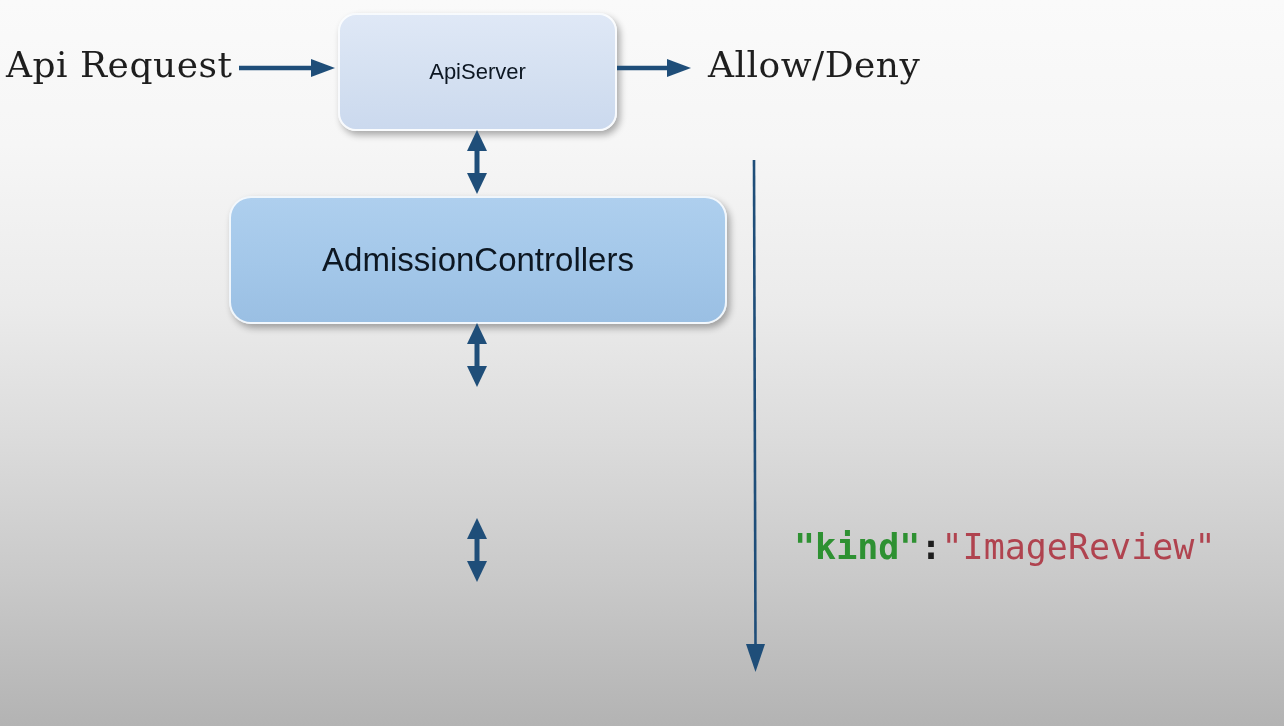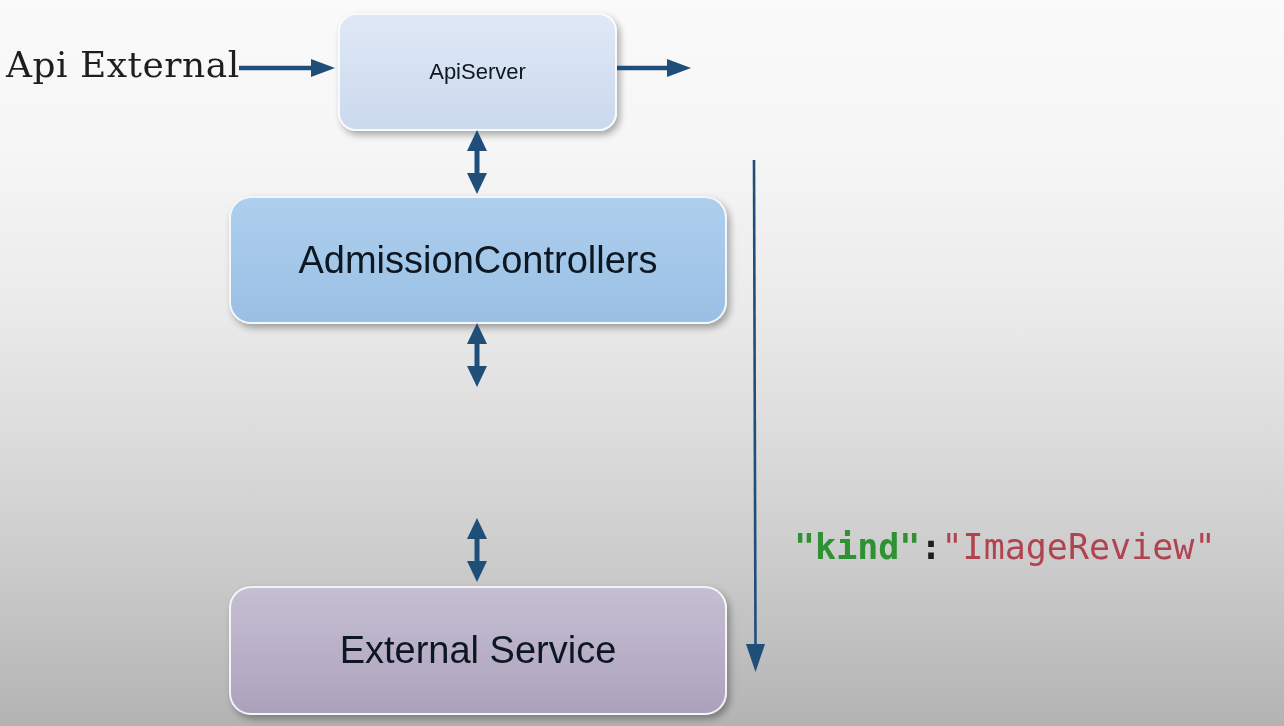--- a/index.html
+++ b/index.html
@@ -29,21 +29,21 @@
     letter-spacing: 0.5px;
   }
   .node {
     position: absolute;
     display: flex;
     align-items: center;
     justify-content: center;
     border: 2px solid rgba(255,255,255,0.85);
     box-shadow: 3px 4px 7px rgba(0,0,0,0.32);
     color: #0d1722;
-    font-size: 38px;
+    font-size: 33px;
     white-space: nowrap;
   }
   .node-api-server {
     left: 338px; top: 13px;
     width: 275px; height: 114px;
     border-radius: 18px;
     background: linear-gradient(180deg, #dfe8f6 0%, #d4e0f1 55%, #cbd9ee 100%);
     font-size: 22px;
   }
   .node-admission-controllers {
@@ -77,36 +77,37 @@
   }
   .code-key   { font-weight: bold; color: #2e9132; }
   .code-colon { font-weight: bold; color: #1d1d1d; }
   .code-value { font-weight: normal; color: #b0434f; }
 </style>
 </head>
 <body>
 
 <div class="canvas">
 
-  <div class="side-label" style="left:6px; top:44px;">Api External</div>
+  <div class="side-label" style="left:6px; top:44px;">Api Request</div>
 
   <svg class="arrow-svg" style="left:238px; top:56px;" width="98" height="24" viewBox="0 0 98 24">
     <line x1="1" y1="12" x2="74" y2="12" stroke="#1f4e79" stroke-width="4.5"></line>
     <polygon points="73,3 73,21 97,12" fill="#1f4e79"></polygon>
   </svg>
 
   <div class="node node-api-server">
     <span>ApiServer</span>
   </div>
 
   <svg class="arrow-svg" style="left:616px; top:56px;" width="76" height="24" viewBox="0 0 76 24">
     <line x1="1" y1="12" x2="52" y2="12" stroke="#1f4e79" stroke-width="4.5"></line>
     <polygon points="51,3 51,21 75,12" fill="#1f4e79"></polygon>
   </svg>
 
+  <div class="side-label" style="left:708px; top:44px;">Allow/Deny</div>
 
   <svg class="arrow-svg" style="left:462px; top:130px;" width="30" height="64" viewBox="0 0 30 64">
     <polygon points="15,0 5,21 25,21" fill="#1f4e79"></polygon>
     <line x1="15" y1="17" x2="15" y2="47" stroke="#1f4e79" stroke-width="5"></line>
     <polygon points="15,64 5,43 25,43" fill="#1f4e79"></polygon>
   </svg>
 
   <div class="node node-admission-controllers">
     <span>AdmissionControllers</span>
   </div>
@@ -117,23 +118,20 @@
     <polygon points="15,64 5,43 25,43" fill="#1f4e79"></polygon>
   </svg>
 
 
   <svg class="arrow-svg" style="left:462px; top:518px;" width="30" height="64" viewBox="0 0 30 64">
     <polygon points="15,0 5,21 25,21" fill="#1f4e79"></polygon>
     <line x1="15" y1="17" x2="15" y2="47" stroke="#1f4e79" stroke-width="5"></line>
     <polygon points="15,64 5,43 25,43" fill="#1f4e79"></polygon>
   </svg>
 
-  <div class="node node-external-service">
-    <span>External Service</span>
-  </div>
 
   <svg class="arrow-svg" style="left:742px; top:158px;" width="26" height="516" viewBox="0 0 26 516">
     <line x1="12" y1="2" x2="13.5" y2="488" stroke="#1f4e79" stroke-width="2.6"></line>
     <polygon points="13.5,514 4,486 23,486" fill="#1f4e79"></polygon>
   </svg>
 
   <div class="code-annotation">
     <span class="code-key">"kind"</span><span class="code-colon">:</span><span class="code-value">"ImageReview"</span>
   </div>
 

